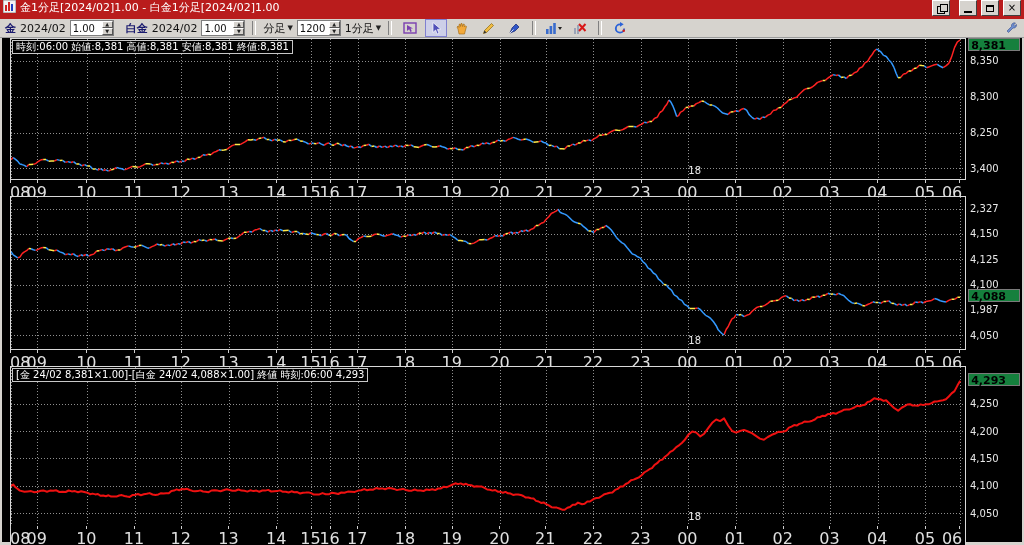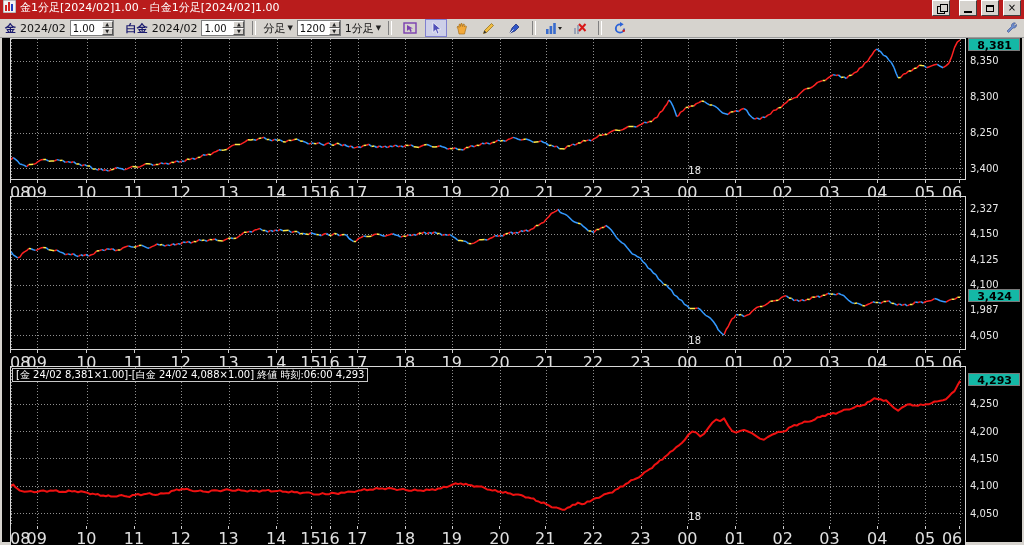--- a/index.html
+++ b/index.html
@@ -47,22 +47,22 @@
   .panel.p3{top:328px;height:176px;}
   .plot{position:absolute;left:8px;top:0;width:956px;border:1px solid #d9d9d9;
         background:#000;box-sizing:border-box;}
   .p1 .plot{height:142px;} .p2 .plot{height:154px;} .p3 .plot{height:204px;text-align:center;}
   .plot svg{position:absolute;left:0;top:0;}
   .info{position:absolute;left:1px;top:1px;color:#fff;font-size:10px;line-height:12px;
         background:#000;border:1px solid #c8c8c8;padding:0 3px;white-space:nowrap;z-index:3;}
   .date-label{position:absolute;color:#e8e8e8;font-size:10px;z-index:2;}
   .yaxis{position:absolute;right:0;top:0;width:54px;height:100%;color:#e8e8e8;font-size:10px;}
   .yaxis .yl{position:absolute;left:2px;white-space:nowrap;}
-  .price-box{position:absolute;left:0;width:52px;height:13px;line-height:13px;background:#14b8a6;
-             color:#000;font-weight:bold;font-size:11px;text-align:right;padding-right:7px;
+  .price-box{position:absolute;left:0;width:52px;height:13px;line-height:13px;background:#15803d;
+             color:#000;font-weight:bold;font-size:11px;text-align:right;padding-right:13px;
              border:1px solid #7a7a7a;box-sizing:border-box;z-index:4;}
   .xaxis{position:absolute;left:8px;bottom:0;width:956px;height:16px;color:#e0e0e0;font-size:16px;}
   .xaxis .xt{position:absolute;top:0;width:1px;height:3px;background:#cfcfcf;}
   .xaxis .xl{position:absolute;top:3px;white-space:nowrap;}
 </style>
 </head>
 <body>
 
 <div class="app">
 
@@ -215,20 +215,21 @@
               <line x1="914.8860000000001" y1="0" x2="914.8860000000001" y2="140" stroke="#8f8f8f" stroke-width="1" stroke-dasharray="1,2" shape-rendering="crispEdges"></line>
               <line x1="949.23" y1="0" x2="949.23" y2="140" stroke="#8f8f8f" stroke-width="1" stroke-dasharray="1,2" shape-rendering="crispEdges"></line>
               <line x1="0" y1="22.256410256410255" x2="954" y2="22.256410256410255" stroke="#8f8f8f" stroke-width="1" stroke-dasharray="1,2" shape-rendering="crispEdges"></line>
               <line x1="0" y1="58.15384615384615" x2="954" y2="58.15384615384615" stroke="#8f8f8f" stroke-width="1" stroke-dasharray="1,2" shape-rendering="crispEdges"></line>
               <line x1="0" y1="94.05128205128206" x2="954" y2="94.05128205128206" stroke="#8f8f8f" stroke-width="1" stroke-dasharray="1,2" shape-rendering="crispEdges"></line>
               <line x1="0" y1="129.94871794871796" x2="954" y2="129.94871794871796" stroke="#8f8f8f" stroke-width="1" stroke-dasharray="1,2" shape-rendering="crispEdges"></line>
               <path d="M0.0,120.6L2.2,118.5M15.6,127.8L17.8,125.5M22.3,125.3L24.5,124.8M24.5,124.8L26.7,122.8M26.7,122.8L29.5,121.1M29.5,121.1L32.2,120.5M43.2,122.1L46.0,120.6M54.3,123.4L57.0,122.6M59.8,123.5L62.5,122.7M70.8,126.8L73.6,125.6M86.9,131.1L89.6,129.7M92.2,131.4L94.9,130.8M97.5,132.2L100.2,130.7M102.8,130.2L105.5,128.4M113.4,130.9L116.1,129.9M116.1,129.9L118.7,128.6M118.7,128.6L121.4,127.4M126.6,128.2L129.2,127.7M129.2,127.7L131.8,126.4M131.8,126.4L134.4,124.8M142.2,126.4L144.8,125.6M147.4,125.6L150.0,123.9M152.6,124.8L155.2,124.2M157.8,125.2L160.4,123.3M163.0,123.5L165.6,121.8M168.2,123.2L170.8,122.1M173.4,122.6L176.1,120.1M178.7,120.6L181.4,119.2M184.0,120.3L186.7,118.5M189.3,118.2L192.0,115.8M194.6,116.3L197.3,115.2M199.9,115.7L202.6,113.4M202.6,113.4L205.2,112.5M205.2,112.5L207.9,110.8M215.8,110.5L218.5,108.4M218.5,108.4L221.1,106.6M221.1,106.6L223.8,105.6M229.1,105.6L231.7,104.2M231.7,104.2L234.4,102.7M234.4,102.7L237.0,100.7M245.0,101.3L247.6,99.5M250.3,99.1L252.9,98.3M260.9,101.9L263.5,100.3M274.8,102.9L277.6,101.2M280.5,101.6L283.3,100.5M297.6,105.0L300.5,104.1M305.3,104.8L307.8,103.6M313.0,106.3L315.5,104.6M315.5,104.6L318.1,104.0M323.2,106.2L325.7,104.3M330.9,106.7L333.4,105.5M338.0,107.7L340.3,107.1M342.6,109.1L345.0,108.4M345.0,108.4L347.3,107.7M349.9,108.5L352.6,106.4M355.2,106.3L357.9,105.3M365.8,108.5L368.5,107.0M371.1,108.4L373.8,107.1M376.4,108.6L379.1,107.0M381.7,107.7L384.4,106.2M387.0,107.7L389.7,107.0M392.3,108.0L395.0,106.3M397.6,106.6L400.2,105.9M407.9,108.4L410.5,107.0M410.5,107.0L413.1,106.0M426.1,107.7L428.7,106.8M436.5,110.2L439.1,109.4M441.7,109.8L444.4,108.8M452.3,111.1L455.0,108.5M457.6,108.4L460.3,106.6M462.9,107.8L465.6,106.3M468.2,106.6L470.9,104.2M473.5,104.8L476.2,103.8M478.8,105.1L481.5,103.4M484.1,103.2L486.8,101.1M494.5,102.3L497.0,100.5M497.0,100.5L499.6,99.6M499.6,99.6L502.1,98.4M509.8,101.0L512.3,100.5M527.6,102.7L530.1,101.9M543.1,107.7L545.8,107.2M553.7,110.0L556.4,107.1M559.0,107.0L561.7,105.1M564.3,106.1L567.0,104.1M569.6,104.0L572.3,101.5M574.9,101.9L577.6,100.9M580.2,101.8L582.9,99.8M582.9,99.8L585.5,98.6M585.5,98.6L588.2,96.1M590.8,96.2L593.5,95.6M596.1,95.5L598.8,93.3M598.8,93.3L601.4,92.0M601.4,92.0L604.1,90.9M609.4,91.4L612.0,90.5M612.0,90.5L614.7,89.0M614.7,89.0L617.3,87.4M625.3,88.1L627.9,86.3M627.9,86.3L630.6,85.4M630.6,85.4L633.2,83.2M635.8,83.7L638.4,82.6M641.0,82.4L643.6,79.2M643.6,79.2L646.2,78.3M646.2,78.3L648.8,73.5M648.8,73.5L651.4,71.9M651.4,71.9L654.0,67.5M654.0,67.5L655.9,65.2M655.9,65.2L657.9,61.0M665.7,77.5L667.6,76.6M667.6,76.6L669.5,73.2M669.5,73.2L672.1,71.9M672.1,71.9L674.7,68.6M677.3,68.2L680.0,67.0M682.6,67.1L685.3,64.6M685.3,64.6L687.9,63.6M687.9,63.6L690.6,62.0M717.1,75.4L719.7,72.9M722.4,72.8L725.0,71.8M727.7,72.4L730.3,70.3M730.3,70.3L733.0,69.6M743.6,80.1L746.2,79.0M748.9,80.4L751.5,78.0M754.2,78.5L756.8,76.1M756.8,76.1L759.5,75.1M759.5,75.1L762.1,71.6M762.1,71.6L764.8,71.1M764.8,71.1L767.4,68.7M770.1,68.5L772.7,65.3M772.7,65.3L775.3,63.7M775.3,63.7L777.9,60.7M780.5,60.3L783.1,58.9M783.1,58.9L785.7,58.2M785.7,58.2L788.3,55.3M788.3,55.3L790.9,52.8M790.9,52.8L793.5,50.4M793.5,50.4L796.1,49.5M798.7,49.2L801.3,48.0M801.3,48.0L803.9,45.9M803.9,45.9L806.5,43.4M806.5,43.4L809.1,42.5M809.1,42.5L811.7,41.6M814.3,41.4L816.9,39.0M816.9,39.0L819.5,37.3M819.5,37.3L822.1,35.6M824.8,36.4L827.4,35.9M835.4,39.5L838.0,36.4M840.7,36.3L843.3,33.7M843.3,33.7L846.0,32.8M846.0,32.8L848.6,29.0M848.6,29.0L851.3,28.0M851.3,28.0L853.9,23.9M853.9,23.9L856.6,22.4M856.6,22.4L859.2,17.9M859.2,17.9L861.2,15.5M861.2,15.5L863.2,12.2M863.2,12.2L865.2,10.2M889.7,38.4L892.4,35.1M892.4,35.1L895.0,34.5M895.0,34.5L897.7,31.9M900.3,32.1L903.0,29.4M905.6,29.1L908.3,26.3M915.5,28.8L917.7,28.0M917.7,28.0L920.6,26.9M920.6,26.9L923.5,25.8M923.5,25.8L926.3,25.3M932.1,28.7L934.9,26.9M934.9,26.9L937.8,24.4M937.8,24.4L940.6,17.9M940.6,17.9L943.5,8.6M943.5,8.6L946.4,2.9M946.4,2.9L949.2,1.0" fill="none" stroke="#ff2222" stroke-width="1.5"></path>
               <path d="M2.2,118.5L4.5,120.3M4.5,120.3L6.7,122.1M6.7,122.1L8.9,125.1M8.9,125.1L11.1,125.6M11.1,125.6L13.4,126.4M13.4,126.4L15.6,127.8M35.0,120.6L37.7,122.2M46.0,120.6L48.8,121.4M51.5,121.3L54.3,123.4M57.0,122.6L59.8,123.5M62.5,122.7L65.3,124.9M68.1,124.9L70.8,126.8M73.6,125.6L76.3,127.1M79.0,127.1L81.6,130.0M84.3,129.9L86.9,131.1M89.6,129.7L92.2,131.4M94.9,130.8L97.5,132.2M105.5,128.4L108.1,129.2M108.1,129.2L110.8,129.8M110.8,129.8L113.4,130.9M139.6,124.9L142.2,126.4M150.0,123.9L152.6,124.8M155.2,124.2L157.8,125.2M165.6,121.8L168.2,123.2M170.8,122.1L173.4,122.6M181.4,119.2L184.0,120.3M192.0,115.8L194.6,116.3M207.9,110.8L210.5,111.3M242.3,100.5L245.0,101.3M252.9,98.3L255.6,100.4M258.2,100.5L260.9,101.9M263.5,100.3L266.2,101.2M269.0,100.9L271.9,102.7M286.2,100.1L289.1,101.9M291.9,102.2L294.8,103.4M294.8,103.4L297.6,105.0M300.5,104.1L302.9,104.6M307.8,103.6L310.4,105.1M310.4,105.1L313.0,106.3M318.1,104.0L320.6,106.0M328.3,104.8L330.9,106.7M333.4,105.5L335.7,107.0M335.7,107.0L338.0,107.7M340.3,107.1L342.6,109.1M347.3,107.7L349.9,108.5M357.9,105.3L360.5,107.4M363.2,107.0L365.8,108.5M368.5,107.0L371.1,108.4M373.8,107.1L376.4,108.6M379.1,107.0L381.7,107.7M384.4,106.2L387.0,107.7M389.7,107.0L392.3,108.0M400.2,105.9L402.7,107.7M415.7,105.5L418.3,106.3M418.3,106.3L420.9,107.7M428.7,106.8L431.3,107.8M431.3,107.8L433.9,108.4M433.9,108.4L436.5,110.2M444.4,108.8L447.0,110.6M449.7,110.6L452.3,111.1M460.3,106.6L462.9,107.8M470.9,104.2L473.5,104.8M476.2,103.8L478.8,105.1M486.8,101.1L489.4,101.9M491.9,101.5L494.5,102.3M502.1,98.4L504.7,99.1M504.7,99.1L507.2,100.3M507.2,100.3L509.8,101.0M514.8,100.0L517.4,100.7M517.4,100.7L519.9,101.9M519.9,101.9L522.5,103.3M530.1,101.9L532.6,103.5M532.6,103.5L535.2,104.1M535.2,104.1L537.8,106.6M540.5,106.3L543.1,107.7M545.8,107.2L548.4,109.7M561.7,105.1L564.3,106.1M577.6,100.9L580.2,101.8M622.6,87.6L625.3,88.1M633.2,83.2L635.8,83.7M657.9,61.0L659.8,62.9M659.8,62.9L661.8,66.8M661.8,66.8L663.7,71.5M663.7,71.5L665.7,77.5M693.2,62.5L695.9,64.3M695.9,64.3L698.5,65.9M701.2,66.1L703.8,67.1M703.8,67.1L706.5,69.0M706.5,69.0L709.1,71.8M709.1,71.8L711.8,74.1M711.8,74.1L714.4,74.7M714.4,74.7L717.1,75.4M725.0,71.8L727.7,72.4M733.0,69.6L735.6,71.2M735.6,71.2L738.3,75.8M738.3,75.8L740.9,78.3M740.9,78.3L743.6,80.1M746.2,79.0L748.9,80.4M751.5,78.0L754.2,78.5M822.1,35.6L824.8,36.4M827.4,35.9L830.1,38.4M832.7,37.9L835.4,39.5M865.2,10.2L867.2,10.8M867.2,10.8L869.8,12.8M869.8,12.8L872.5,16.4M872.5,16.4L875.1,17.2M875.1,17.2L877.8,20.9M877.8,20.9L880.4,23.6M880.4,23.6L883.1,28.7M883.1,28.7L885.1,34.3M885.1,34.3L887.1,38.8M913.2,26.7L915.5,28.8M926.3,25.3L929.2,27.3M929.2,27.3L932.1,28.7" fill="none" stroke="#3399ff" stroke-width="1.5"></path>
               <path d="M17.8,125.5L20.0,125.6M20.0,125.6L22.3,125.3M32.2,120.5L35.0,120.6M37.7,122.2L40.5,122.1M40.5,122.1L43.2,122.1M48.8,121.4L51.5,121.3M65.3,124.9L68.1,124.9M76.3,127.1L79.0,127.1M81.6,130.0L84.3,129.9M100.2,130.7L102.8,130.2M121.4,127.4L124.0,127.8M124.0,127.8L126.6,128.2M134.4,124.8L137.0,124.8M137.0,124.8L139.6,124.9M144.8,125.6L147.4,125.6M160.4,123.3L163.0,123.5M176.1,120.1L178.7,120.6M186.7,118.5L189.3,118.2M197.3,115.2L199.9,115.7M210.5,111.3L213.2,110.9M213.2,110.9L215.8,110.5M223.8,105.6L226.4,105.5M226.4,105.5L229.1,105.6M237.0,100.7L239.7,100.9M239.7,100.9L242.3,100.5M247.6,99.5L250.3,99.1M255.6,100.4L258.2,100.5M266.2,101.2L269.0,100.9M271.9,102.7L274.8,102.9M277.6,101.2L280.5,101.6M283.3,100.5L286.2,100.1M289.1,101.9L291.9,102.2M302.9,104.6L305.3,104.8M320.6,106.0L323.2,106.2M325.7,104.3L328.3,104.8M352.6,106.4L355.2,106.3M360.5,107.4L363.2,107.0M395.0,106.3L397.6,106.6M402.7,107.7L405.3,107.9M405.3,107.9L407.9,108.4M413.1,106.0L415.7,105.5M420.9,107.7L423.5,107.9M423.5,107.9L426.1,107.7M439.1,109.4L441.7,109.8M447.0,110.6L449.7,110.6M455.0,108.5L457.6,108.4M465.6,106.3L468.2,106.6M481.5,103.4L484.1,103.2M489.4,101.9L491.9,101.5M512.3,100.5L514.8,100.0M522.5,103.3L525.0,102.9M525.0,102.9L527.6,102.7M537.8,106.6L540.5,106.3M548.4,109.7L551.1,109.8M551.1,109.8L553.7,110.0M556.4,107.1L559.0,107.0M567.0,104.1L569.6,104.0M572.3,101.5L574.9,101.9M588.2,96.1L590.8,96.2M593.5,95.6L596.1,95.5M604.1,90.9L606.7,91.2M606.7,91.2L609.4,91.4M617.3,87.4L620.0,87.6M620.0,87.6L622.6,87.6M638.4,82.6L641.0,82.4M674.7,68.6L677.3,68.2M680.0,67.0L682.6,67.1M690.6,62.0L693.2,62.5M698.5,65.9L701.2,66.1M719.7,72.9L722.4,72.8M767.4,68.7L770.1,68.5M777.9,60.7L780.5,60.3M796.1,49.5L798.7,49.2M811.7,41.6L814.3,41.4M830.1,38.4L832.7,37.9M838.0,36.4L840.7,36.3M887.1,38.8L889.7,38.4M897.7,31.9L900.3,32.1M903.0,29.4L905.6,29.1M908.3,26.3L910.9,26.6M910.9,26.6L913.2,26.7" fill="none" stroke="#ffe94a" stroke-width="1.5"></path>
             </svg>
+          <div class="info">時刻:06:00 始値:8,381 高値:8,381 安値:8,381 終値:8,381</div>
           <div class="date-label" style="left: 677.34px; top: 126px;">18</div>
         </div>
         <div class="yaxis">
           <div class="price-box" style="top: 0px;">8,381</div>
         <div class="yl" style="top: 17.2564px;">8,350</div>
             <div class="yl" style="top: 53.1538px;">8,300</div>
             <div class="yl" style="top: 89.0513px;">8,250</div>
             <div class="yl" style="top: 124.949px;">3,400</div>
           </div>
         <div class="xaxis">
@@ -313,21 +314,21 @@
               <line x1="0" y1="88.16" x2="954" y2="88.16" stroke="#8f8f8f" stroke-width="1" stroke-dasharray="1,2" shape-rendering="crispEdges"></line>
               <line x1="0" y1="113.49333333333334" x2="954" y2="113.49333333333334" stroke="#8f8f8f" stroke-width="1" stroke-dasharray="1,2" shape-rendering="crispEdges"></line>
               <line x1="0" y1="138.82666666666665" x2="954" y2="138.82666666666665" stroke="#8f8f8f" stroke-width="1" stroke-dasharray="1,2" shape-rendering="crispEdges"></line>
               <path d="M6.7,60.8L8.9,60.1M8.9,60.1L11.1,56.7M11.1,56.7L13.4,54.9M13.4,54.9L15.6,53.7M15.6,53.7L17.8,51.5M24.5,53.4L26.7,52.7M26.7,52.7L29.5,51.1M29.5,51.1L32.2,50.5M43.2,53.7L46.0,53.1M54.3,57.7L57.0,56.9M59.8,57.8L62.3,56.7M67.2,59.5L69.7,57.8M72.2,58.8L74.9,57.5M77.6,59.1L80.3,57.8M80.3,57.8L82.9,57.1M82.9,57.1L85.6,53.9M88.2,53.7L90.9,52.6M93.5,53.6L96.2,51.7M98.8,52.4L101.5,51.7M104.1,53.7L106.8,53.0M109.4,52.9L112.1,50.7M112.1,50.7L114.7,49.7M114.7,49.7L117.4,48.9M125.3,49.8L127.9,48.6M138.3,51.2L140.9,49.6M140.9,49.6L143.5,48.6M143.5,48.6L146.1,47.0M153.9,49.2L156.5,47.9M159.1,48.6L161.7,46.8M164.3,48.0L166.9,46.6M169.5,47.3L172.1,45.0M174.7,45.6L177.4,44.5M180.0,46.1L182.7,44.6M185.3,44.7L188.0,42.6M195.9,44.2L198.6,42.6M201.2,42.7L203.9,42.0M211.8,44.0L214.5,42.6M214.5,42.6L217.1,41.4M225.1,41.3L227.7,39.5M227.7,39.5L230.4,37.5M230.4,37.5L233.0,35.3M235.7,35.2L238.3,34.5M241.0,35.1L243.6,33.1M243.6,33.1L246.3,32.4M246.3,32.4L248.9,31.5M256.9,35.0L259.5,33.4M262.2,34.5L264.5,32.8M266.7,34.0L269.0,32.4M280.5,35.5L283.3,34.5M297.6,37.5L299.9,35.7M310.4,38.7L313.0,37.0M313.0,37.0L315.5,36.4M320.6,38.4L323.2,36.5M328.3,38.7L330.9,37.8M345.0,44.4L347.3,41.5M347.3,41.5L349.9,40.6M349.9,40.6L352.6,39.0M360.5,39.2L363.2,37.5M363.2,37.5L365.8,36.9M373.8,39.3L376.4,38.4M376.4,38.4L379.1,37.5M379.1,37.5L381.7,36.6M389.7,40.1L392.3,39.1M395.0,39.5L397.6,37.6M400.2,38.6L402.7,37.5M405.3,38.3L407.9,36.1M410.5,36.5L413.1,35.2M415.7,36.8L418.3,35.5M420.9,36.5L423.5,35.0M431.3,38.4L433.9,37.5M436.5,38.2L439.1,37.5M460.3,46.8L462.9,46.1M462.9,46.1L465.6,44.6M465.6,44.6L468.2,42.8M476.2,43.1L478.8,41.5M478.8,41.5L481.5,40.5M481.5,40.5L484.1,38.6M486.8,39.3L489.4,38.5M491.9,39.1L494.5,36.8M497.0,36.5L499.6,35.0M502.1,36.5L504.7,35.5M507.2,36.1L509.8,33.8M512.3,34.5L514.8,33.0M517.4,34.3L519.9,32.4M519.9,32.4L522.5,31.5M522.5,31.5L525.0,28.5M527.6,28.4L530.1,26.2M530.1,26.2L532.6,25.6M532.6,25.6L535.2,22.3M535.2,22.3L537.8,19.7M537.8,19.7L540.5,16.3M540.5,16.3L543.1,15.2M543.1,15.2L545.1,14.2M545.1,14.2L547.1,12.2M582.9,35.5L585.5,32.5M588.2,32.4L590.8,30.4M592.8,30.6L594.8,28.4M684.0,111.5L686.6,110.9M713.1,137.8L715.1,132.5M715.1,132.5L717.1,129.7M717.1,129.7L719.1,125.4M719.1,125.4L721.1,121.6M721.1,121.6L723.1,120.9M723.1,120.9L725.0,117.5M733.0,119.6L735.6,118.3M735.6,118.3L738.3,117.4M738.3,117.4L740.9,114.5M740.9,114.5L743.6,112.1M743.6,112.1L746.2,110.2M746.2,110.2L748.9,109.4M751.5,109.4L754.2,108.1M754.2,108.1L756.8,106.4M756.8,106.4L759.5,104.2M762.1,104.0L764.8,103.4M767.4,103.3L770.1,100.7M770.1,100.7L772.7,99.3M772.7,99.3L775.3,98.7M783.1,103.6L785.7,102.8M788.3,104.4L790.9,102.6M793.5,103.9L796.1,102.3M798.7,102.5L801.3,99.9M803.9,100.3L806.5,99.0M809.1,100.2L811.7,98.3M814.3,98.2L816.9,96.3M824.8,97.9L827.4,96.3M853.9,108.9L856.6,107.5M856.6,107.5L859.2,106.4M859.2,106.4L861.9,104.8M869.8,106.3L872.5,104.5M875.1,104.4L877.8,103.8M885.7,108.2L888.4,106.9M891.0,108.4L893.7,107.2M896.3,108.8L899.0,107.4M901.6,107.4L904.3,104.9M906.9,105.4L909.6,104.7M912.2,106.0L914.9,104.4M914.9,104.4L917.7,103.9M917.7,103.9L920.6,103.4M920.6,103.4L923.5,101.6M934.9,105.1L937.8,103.4M937.8,103.4L940.6,102.2M943.5,102.3L946.4,100.3" fill="none" stroke="#ff2222" stroke-width="1.5"></path>
               <path d="M0.0,54.7L2.2,57.8M2.2,57.8L4.5,59.3M4.5,59.3L6.7,60.8M20.0,51.7L22.3,52.7M22.3,52.7L24.5,53.4M35.0,50.7L37.7,52.8M46.0,53.1L48.8,54.9M48.8,54.9L51.5,55.7M51.5,55.7L54.3,57.7M57.0,56.9L59.8,57.8M62.3,56.7L64.7,58.6M64.7,58.6L67.2,59.5M69.7,57.8L72.2,58.8M74.9,57.5L77.6,59.1M90.9,52.6L93.5,53.6M96.2,51.7L98.8,52.4M101.5,51.7L104.1,53.7M117.4,48.9L120.0,49.7M120.0,49.7L122.7,50.2M130.5,48.2L133.1,49.4M133.1,49.4L135.7,50.7M135.7,50.7L138.3,51.2M146.1,47.0L148.7,48.1M151.3,47.6L153.9,49.2M156.5,47.9L159.1,48.6M161.7,46.8L164.3,48.0M166.9,46.6L169.5,47.3M172.1,45.0L174.7,45.6M177.4,44.5L180.0,46.1M188.0,42.6L190.6,43.6M193.3,43.1L195.9,44.2M203.9,42.0L206.5,43.6M219.8,41.0L222.4,41.5M238.3,34.5L241.0,35.1M248.9,31.5L251.6,33.5M254.2,33.4L256.9,35.0M259.5,33.4L262.2,34.5M264.5,32.8L266.7,34.0M269.0,32.4L271.9,33.7M277.6,33.3L280.5,35.5M286.2,34.5L289.1,36.7M291.9,36.5L294.8,37.1M299.9,35.7L302.1,36.5M302.1,36.5L305.3,37.5M307.8,37.7L310.4,38.7M315.5,36.4L318.1,38.3M325.7,36.8L328.3,38.7M333.4,37.5L335.7,38.2M335.7,38.2L338.0,41.5M338.0,41.5L340.3,43.0M340.3,43.0L342.6,44.6M352.6,39.0L355.2,39.5M368.5,37.4L371.1,38.5M371.1,38.5L373.8,39.3M381.7,36.6L384.4,38.0M384.4,38.0L387.0,38.5M387.0,38.5L389.7,40.1M397.6,37.6L400.2,38.6M402.7,37.5L405.3,38.3M413.1,35.2L415.7,36.8M418.3,35.5L420.9,36.5M423.5,35.0L426.1,36.5M428.7,36.4L431.3,38.4M433.9,37.5L436.5,38.2M439.1,37.5L441.7,39.5M441.7,39.5L444.4,41.1M444.4,41.1L447.0,43.5M452.3,44.0L455.0,44.5M455.0,44.5L457.6,46.6M473.5,42.6L476.2,43.1M484.1,38.6L486.8,39.3M489.4,38.5L491.9,39.1M499.6,35.0L502.1,36.5M504.7,35.5L507.2,36.1M509.8,33.8L512.3,34.5M514.8,33.0L517.4,34.3M547.1,12.2L549.1,15.3M549.1,15.3L551.1,16.2M551.1,16.2L553.7,17.1M553.7,17.1L556.4,18.7M556.4,18.7L559.0,21.3M559.0,21.3L561.7,24.0M561.7,24.0L564.3,25.3M564.3,25.3L567.0,26.3M569.6,26.8L572.3,29.4M572.3,29.4L574.9,31.4M574.9,31.4L577.6,34.1M580.2,34.1L582.9,35.5M594.8,28.4L597.5,30.4M597.5,30.4L600.1,32.8M600.1,32.8L602.8,36.5M602.8,36.5L605.4,40.4M605.4,40.4L608.1,43.3M608.1,43.3L610.7,45.6M610.7,45.6L613.4,47.2M613.4,47.2L616.0,50.5M616.0,50.5L618.7,53.7M618.7,53.7L621.3,57.0M621.3,57.0L624.0,57.9M624.0,57.9L626.6,59.8M626.6,59.8L629.2,60.9M629.2,60.9L631.9,64.7M631.9,64.7L634.5,66.9M634.5,66.9L637.1,71.2M637.1,71.2L639.7,72.5M639.7,72.5L642.3,76.0M642.3,76.0L644.9,77.6M644.9,77.6L647.5,82.2M647.5,82.2L650.1,84.1M650.1,84.1L652.7,87.4M655.3,87.8L657.9,91.2M657.9,91.2L660.5,93.2M660.5,93.2L663.1,97.8M663.1,97.8L665.7,99.3M665.7,99.3L668.3,102.4M668.3,102.4L670.8,103.4M670.8,103.4L673.4,107.4M673.4,107.4L676.1,108.7M676.1,108.7L678.7,111.4M686.6,110.9L689.3,112.5M689.3,112.5L691.9,115.5M691.9,115.5L694.6,118.3M694.6,118.3L697.2,119.6M697.2,119.6L699.9,121.7M699.9,121.7L702.5,124.8M702.5,124.8L705.2,128.7M705.2,128.7L707.2,132.8M707.2,132.8L709.1,134.8M709.1,134.8L711.1,136.8M711.1,136.8L713.1,137.8M725.0,117.5L727.7,118.1M730.3,117.6L733.0,119.6M775.3,98.7L777.9,100.9M780.5,101.3L783.1,103.6M785.7,102.8L788.3,104.4M790.9,102.6L793.5,103.9M806.5,99.0L809.1,100.2M816.9,96.3L819.5,97.3M822.1,97.0L824.8,97.9M827.4,96.3L830.1,97.6M830.1,97.6L832.7,98.5M832.7,98.5L835.4,101.3M835.4,101.3L838.0,103.7M838.0,103.7L840.7,105.7M840.7,105.7L843.3,106.4M846.0,106.1L848.6,107.0M848.6,107.0L851.3,108.4M861.9,104.8L864.5,105.6M867.2,105.4L869.8,106.3M877.8,103.8L880.4,106.2M883.1,106.4L885.7,108.2M888.4,106.9L891.0,108.4M893.7,107.2L896.3,108.8M904.3,104.9L906.9,105.4M909.6,104.7L912.2,106.0M923.5,101.6L926.3,102.3M926.3,102.3L929.2,103.7M929.2,103.7L932.1,104.4M932.1,104.4L934.9,105.1" fill="none" stroke="#3399ff" stroke-width="1.5"></path>
               <path d="M17.8,51.5L20.0,51.7M32.2,50.5L35.0,50.7M37.7,52.8L40.5,53.2M40.5,53.2L43.2,53.7M85.6,53.9L88.2,53.7M106.8,53.0L109.4,52.9M122.7,50.2L125.3,49.8M127.9,48.6L130.5,48.2M148.7,48.1L151.3,47.6M182.7,44.6L185.3,44.7M190.6,43.6L193.3,43.1M198.6,42.6L201.2,42.7M206.5,43.6L209.2,43.8M209.2,43.8L211.8,44.0M217.1,41.4L219.8,41.0M222.4,41.5L225.1,41.3M233.0,35.3L235.7,35.2M251.6,33.5L254.2,33.4M271.9,33.7L274.8,33.4M274.8,33.4L277.6,33.3M283.3,34.5L286.2,34.5M289.1,36.7L291.9,36.5M294.8,37.1L297.6,37.5M305.3,37.5L307.8,37.7M318.1,38.3L320.6,38.4M323.2,36.5L325.7,36.8M330.9,37.8L333.4,37.5M342.6,44.6L345.0,44.4M355.2,39.5L357.9,39.5M357.9,39.5L360.5,39.2M365.8,36.9L368.5,37.4M392.3,39.1L395.0,39.5M407.9,36.1L410.5,36.5M426.1,36.5L428.7,36.4M447.0,43.5L449.7,43.6M449.7,43.6L452.3,44.0M457.6,46.6L460.3,46.8M468.2,42.8L470.9,42.7M470.9,42.7L473.5,42.6M494.5,36.8L497.0,36.5M525.0,28.5L527.6,28.4M567.0,26.3L569.6,26.8M577.6,34.1L580.2,34.1M585.5,32.5L588.2,32.4M590.8,30.4L592.8,30.6M652.7,87.4L655.3,87.8M678.7,111.4L681.3,111.5M681.3,111.5L684.0,111.5M727.7,118.1L730.3,117.6M748.9,109.4L751.5,109.4M759.5,104.2L762.1,104.0M764.8,103.4L767.4,103.3M777.9,100.9L780.5,101.3M796.1,102.3L798.7,102.5M801.3,99.9L803.9,100.3M811.7,98.3L814.3,98.2M819.5,97.3L822.1,97.0M843.3,106.4L846.0,106.1M851.3,108.4L853.9,108.9M864.5,105.6L867.2,105.4M872.5,104.5L875.1,104.4M880.4,106.2L883.1,106.4M899.0,107.4L901.6,107.4M940.6,102.2L943.5,102.3M946.4,100.3L949.2,100.3" fill="none" stroke="#ffe94a" stroke-width="1.5"></path>
             </svg>
           <div class="date-label" style="left: 677.34px; top: 138px;">18</div>
         </div>
         <div class="yaxis">
-          <div class="price-box" style="top: 93.32px;">3,424</div>
+          <div class="price-box" style="top: 93.32px;">4,088</div>
         <div class="yl" style="top: 7.16px;">2,327</div>
             <div class="yl" style="top: 32.4933px;">4,150</div>
             <div class="yl" style="top: 57.8267px;">4,125</div>
             <div class="yl" style="top: 83.16px;">4,100</div>
             <div class="yl" style="top: 108.493px;">1,987</div>
             <div class="yl" style="top: 133.827px;">4,050</div>
           </div>
         <div class="xaxis">
             <div class="xt" style="left: 0px;"></div>
             <div class="xl" style="left: 0px; transform: translateX(0px);">08</div>

